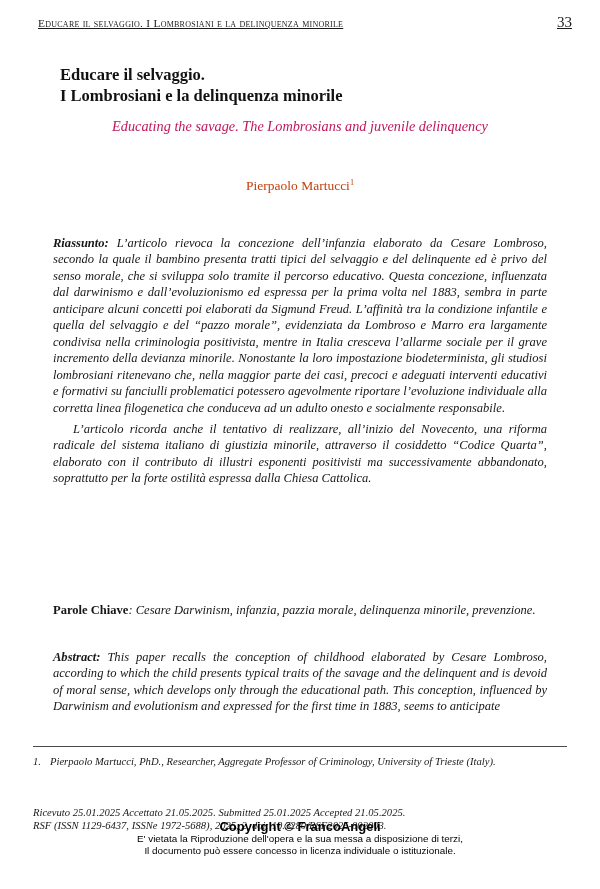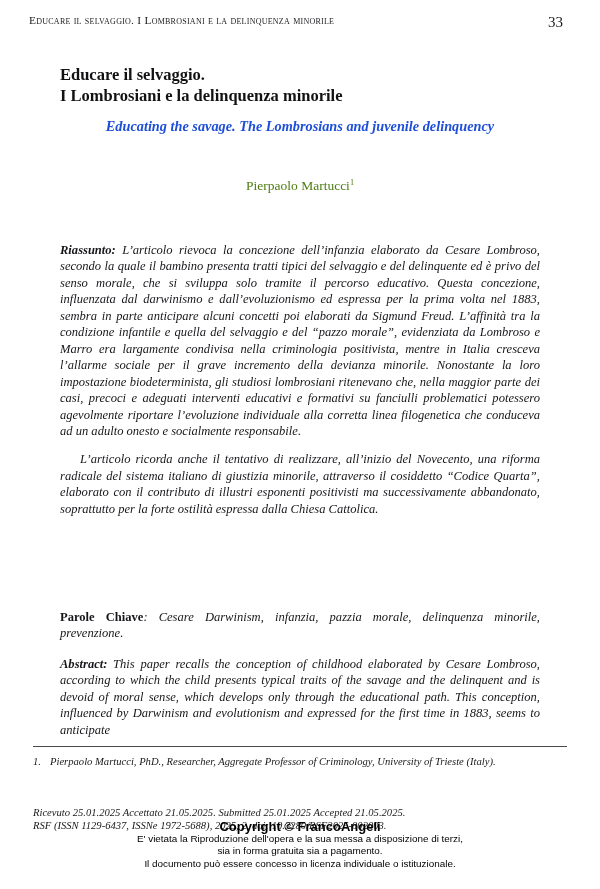--- a/index.html
+++ b/index.html
@@ -21,26 +21,27 @@
     left: 0; top: 0;
     width: 600px;
     height: 889px;
     box-sizing: border-box;
     padding: 0;
   }
 
   
   .runhead {
     position: absolute;
-    left: 29px;
+    left: 38px;
     top: 14px;
     width: 534px;
     display: flex;
-    align-items: flex-start;
+    align-items: center;
     justify-content: space-between;
+    text-decoration: underline;
   }
   .runhead-title {
     font-variant: small-caps;
     font-size: 11.4px;
     letter-spacing: 0.25px;
     color: #1c1c20;
     white-space: nowrap;
   }
   .runhead-page {
     font-size: 15px;
@@ -61,53 +62,53 @@
     line-height: 21px;
     color: #121214;
   }
   .subtitle {
     position: absolute;
     left: 30px;
     top: 118px;
     width: 540px;
     text-align: center;
     font-size: 14.3px;
-    font-weight: bold;
-    font-style: italic;
-    color: #1d4ed8;
+    font-weight: normal;
+    font-style: italic;
+    color: #be185d;
   }
   .author {
     position: absolute;
     left: 30px;
     top: 178px;
     width: 540px;
     text-align: center;
     font-size: 13.5px;
-    color: #4d7c0f;
+    color: #c2410c;
   }
   .author sup {
     font-size: 8.2px;
     vertical-align: super;
     line-height: 0;
   }
 
   
   .abs {
     position: absolute;
     left: 48px;
     width: 504px;
     text-align: justify;
     text-justify: inter-word;
     font-size: 12.55px;
     line-height: 16.45px;
     font-style: italic;
     color: #16161a;
   }
   .abs p {
-    margin: 12px;
+    margin: 5px;
     text-indent: 20px;
   }
   .abs p.noindent {
     text-indent: 0;
   }
   .lead {
     font-weight: bold;
     font-style: italic;
   }
   .lead-roman {
@@ -224,17 +225,16 @@
     <span class="fn-text">Pierpaolo Martucci, PhD., Researcher, Aggregate Professor of Criminology, University of Trieste (Italy).</span>
   </div>
 
   <div class="meta" id="meta-dates">Ricevuto 25.01.2025 Accettato 21.05.2025. Submitted 25.01.2025 Accepted 21.05.2025.</div>
 
   <div class="meta" id="meta-issn">RSF (ISSN 1129-6437, ISSNe 1972-5688), 2025, 2, doi: 10.3280/RSF2025-002003.</div>
 
   <div class="watermark">
     <div class="wm-line1">Copyright © FrancoAngeli</div>
     <div class="wm-line">E' vietata la Riproduzione dell'opera e la sua messa a disposizione di terzi,</div>
-    <div class="wm-line">sia in forma gratuita sia a pagamento.</div>
     <div class="wm-line">Il documento può essere concesso in licenza individuale o istituzionale.</div>
   </div>
 
 </div>
 
 </body></html>

